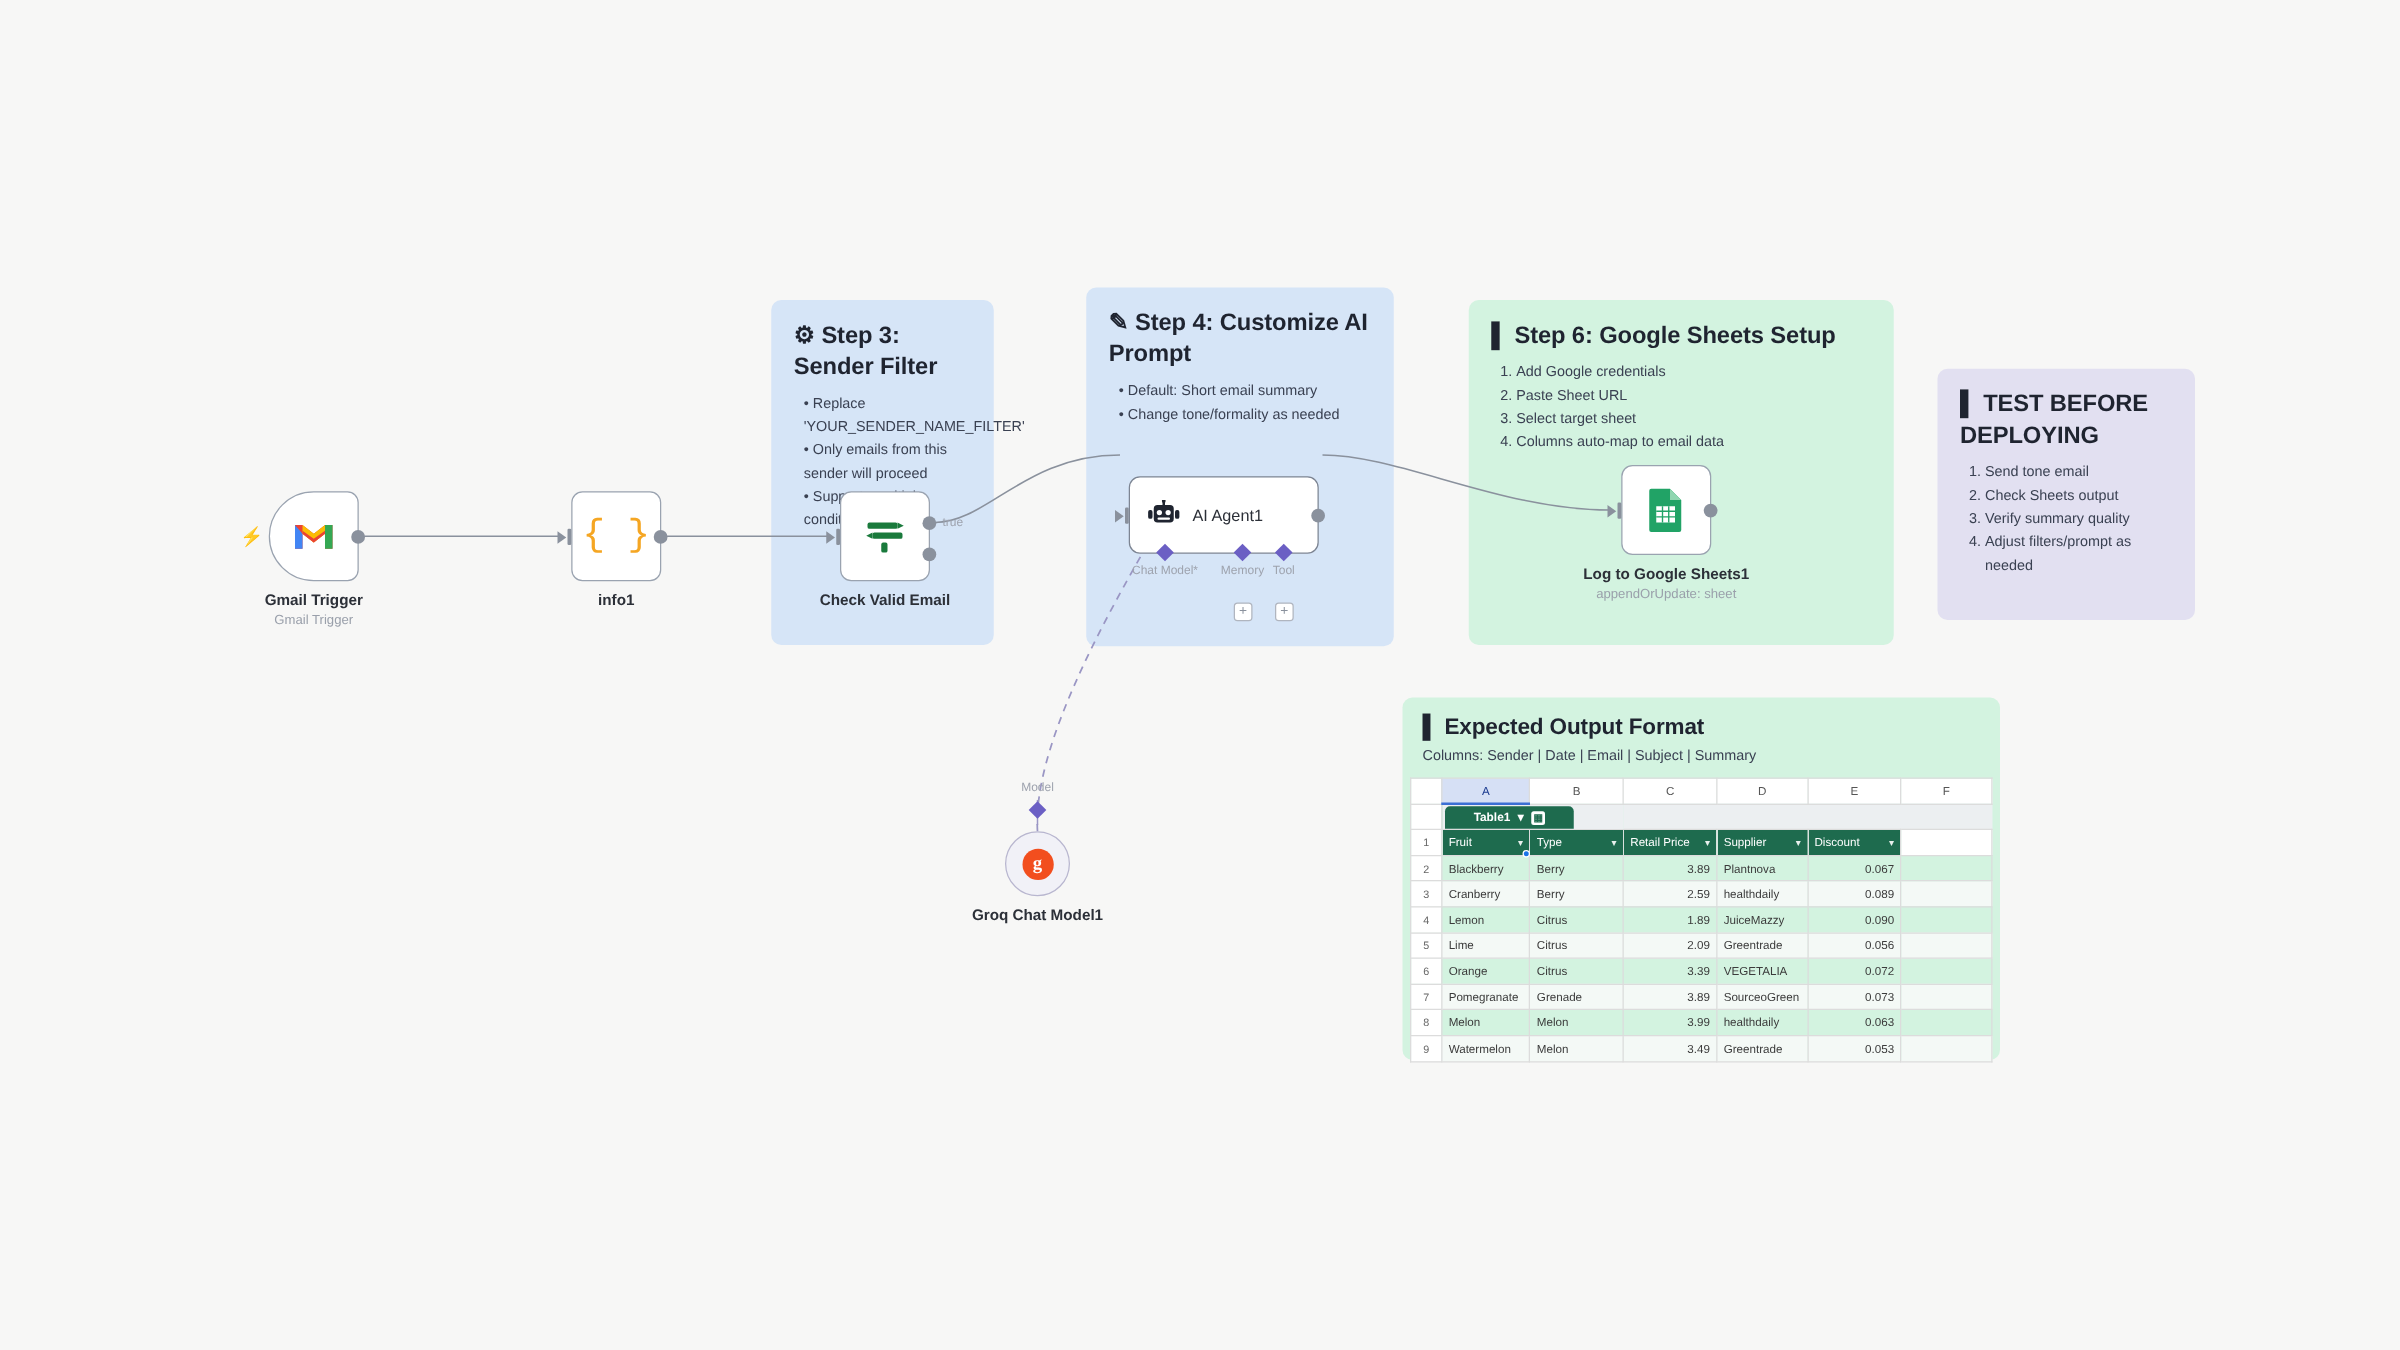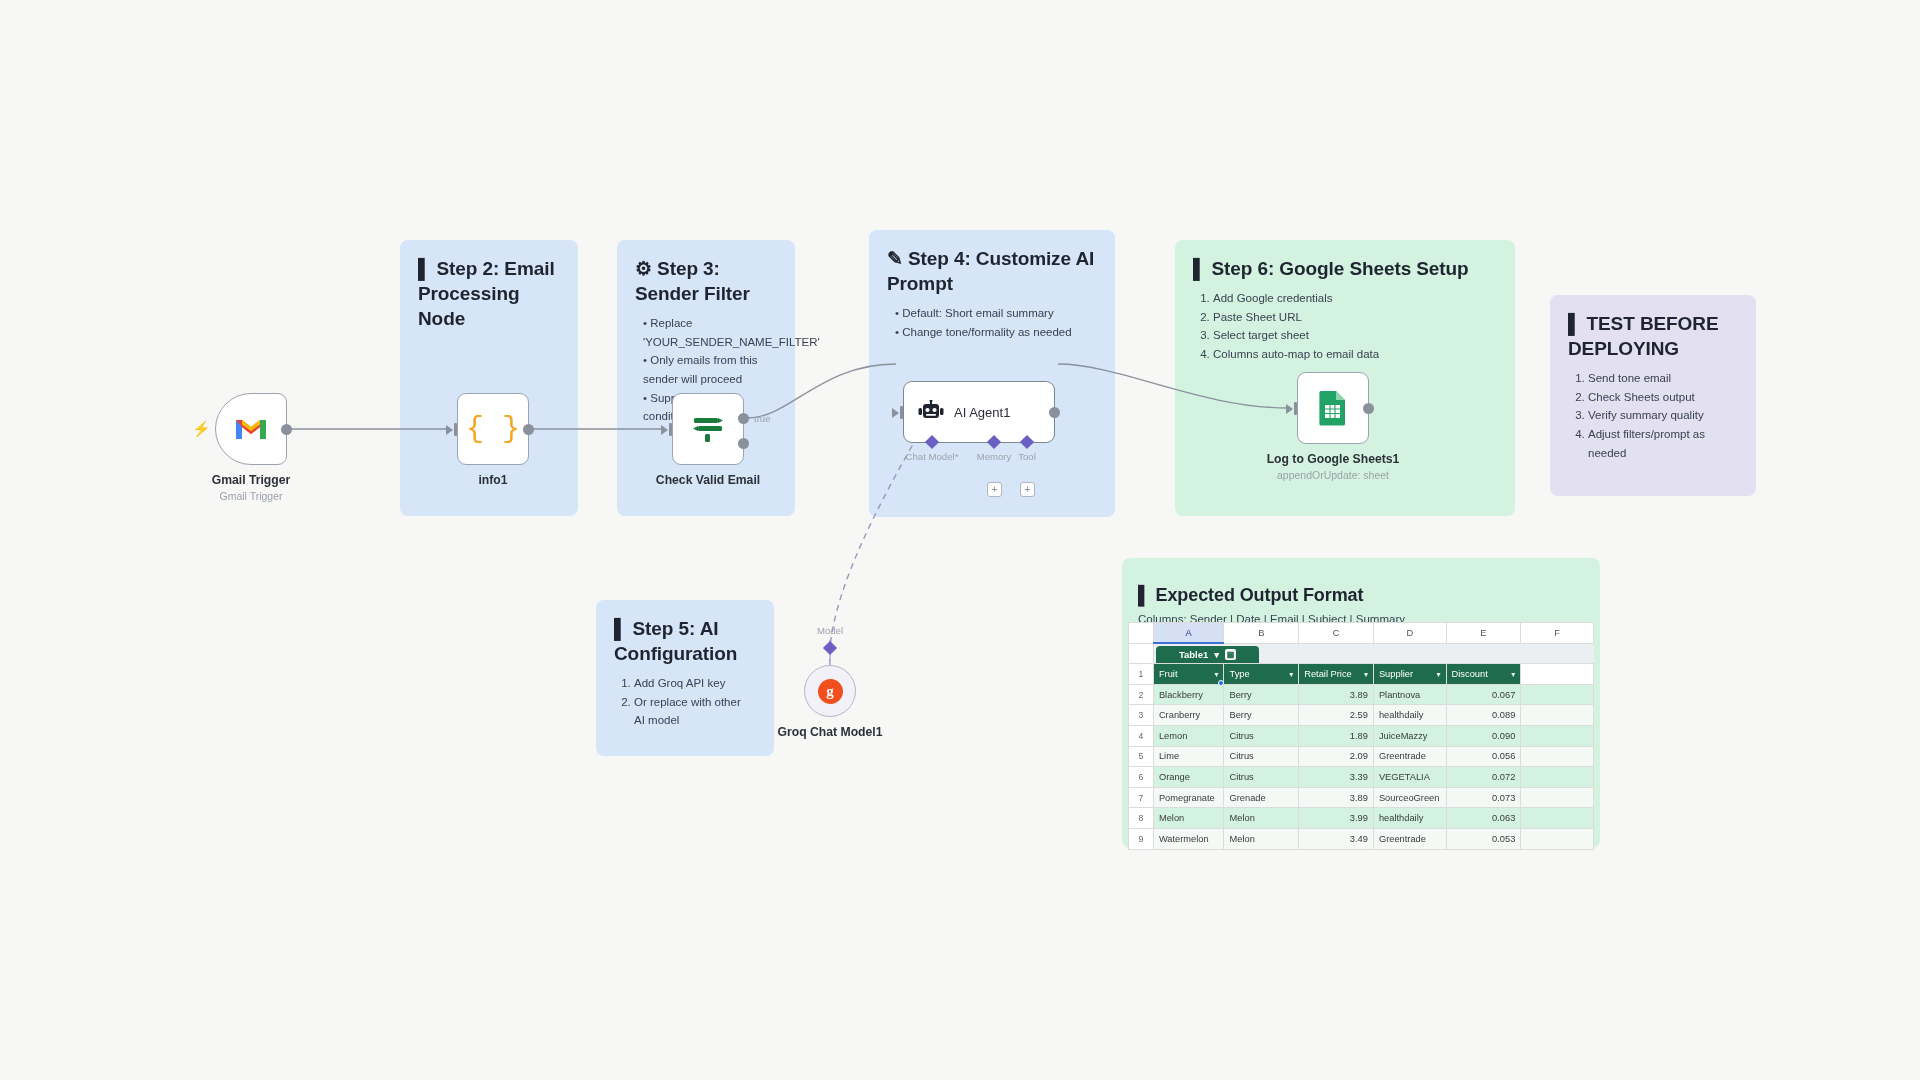--- a/index.html
+++ b/index.html
@@ -134,48 +134,38 @@
   .rowalt { background:#f4f9f6; }
   .blue-handle { position:absolute; width:6px;height:6px;border-radius:50%;background:#1a73e8;
                  border:1px solid #fff; }
 </style>
 </head>
 <body>
 
 <div id="canvas">
 
 
-  <div class="sticky blue" style="left:400px; top:240px; width:178px; height:276px;">
-    <h2>▌ Step 2: Email Processing Node</h2>
-  </div>
 
   <div class="sticky blue" style="left:617px; top:240px; width:178px; height:276px;">
     <h2>⚙ Step 3: Sender Filter</h2>
     <ul>
       <li>Replace 'YOUR_SENDER_NAME_FILTER'</li>
       <li>Only emails from this sender will proceed</li>
       <li>Supports multiple conditions</li>
     </ul>
   </div>
 
   <div class="sticky blue" style="left:869px; top:230px; width:246px; height:287px;">
     <h2>✎ Step 4: Customize AI Prompt</h2>
     <ul>
       <li>Default: Short email summary</li>
       <li>Change tone/formality as needed</li>
     </ul>
   </div>
 
-  <div class="sticky blue" style="left:596px; top:600px; width:178px; height:156px;">
-    <h2>▌ Step 5: AI Configuration</h2>
-    <ol>
-      <li>Add Groq API key</li>
-      <li>Or replace with other AI model</li>
-    </ol>
-  </div>
 
   <div class="sticky green" style="left:1175px; top:240px; width:340px; height:276px;">
     <h2>▌ Step 6: Google Sheets Setup</h2>
     <ol>
       <li>Add Google credentials</li>
       <li>Paste Sheet URL</li>
       <li>Select target sheet</li>
       <li>Columns auto-map to email data</li>
     </ol>
   </div>
@@ -183,21 +173,21 @@
   <div class="sticky purple" style="left:1550px; top:295px; width:206px; height:201px;">
     <h2>▌ TEST BEFORE DEPLOYING</h2>
     <ol>
       <li>Send tone email</li>
       <li>Check Sheets output</li>
       <li>Verify summary quality</li>
       <li>Adjust filters/prompt as needed</li>
     </ol>
   </div>
 
-  <div class="sticky green" style="left:1122px; top:558px; width:478px; height:290px; padding:26px 16px;">
+  <div class="sticky green" style="left:1122px; top:558px; width:478px; height:290px; padding:12px 16px;">
     <h2 style="font-size:18px; margin-bottom:5px;">▌ Expected Output Format</h2>
     <div class="sub">Columns: Sender | Date | Email | Subject | Summary</div>
   </div>
 
   <svg width="1920" height="1080" style="position:absolute; left:0; top:0; pointer-events:none;">
 
     <line x1="287" y1="429" x2="448" y2="429" stroke="#8a919d" stroke-width="1.3"></line>
 
     <line x1="529" y1="429" x2="663" y2="429" stroke="#8a919d" stroke-width="1.3"></line>
 

